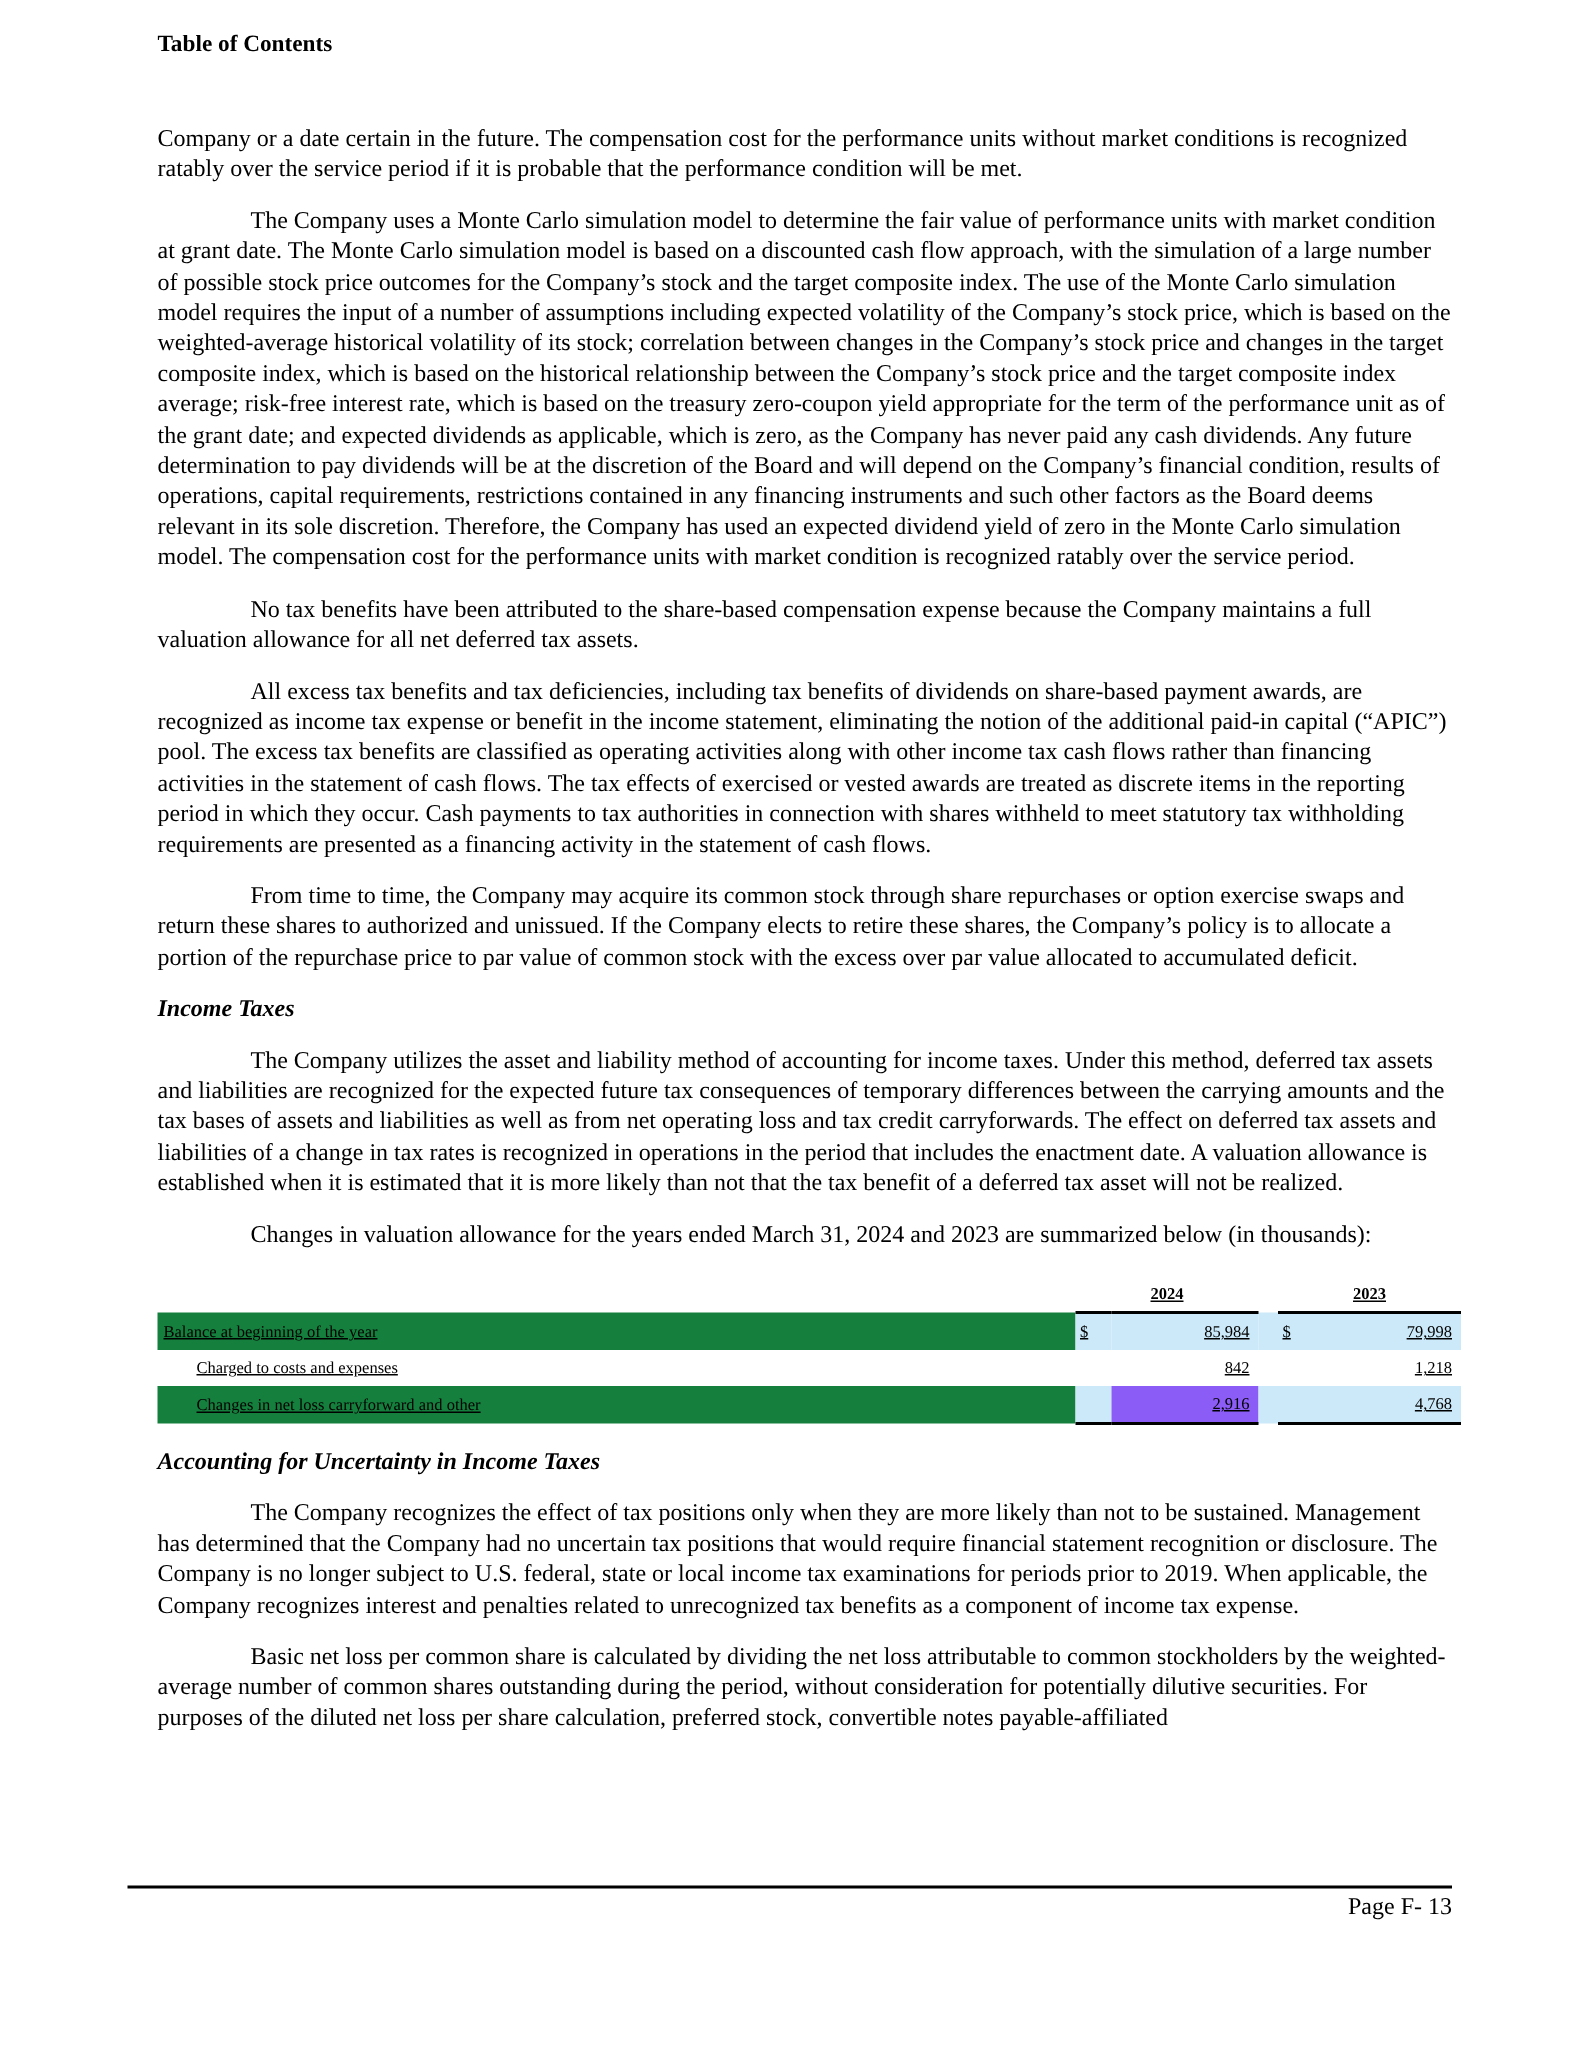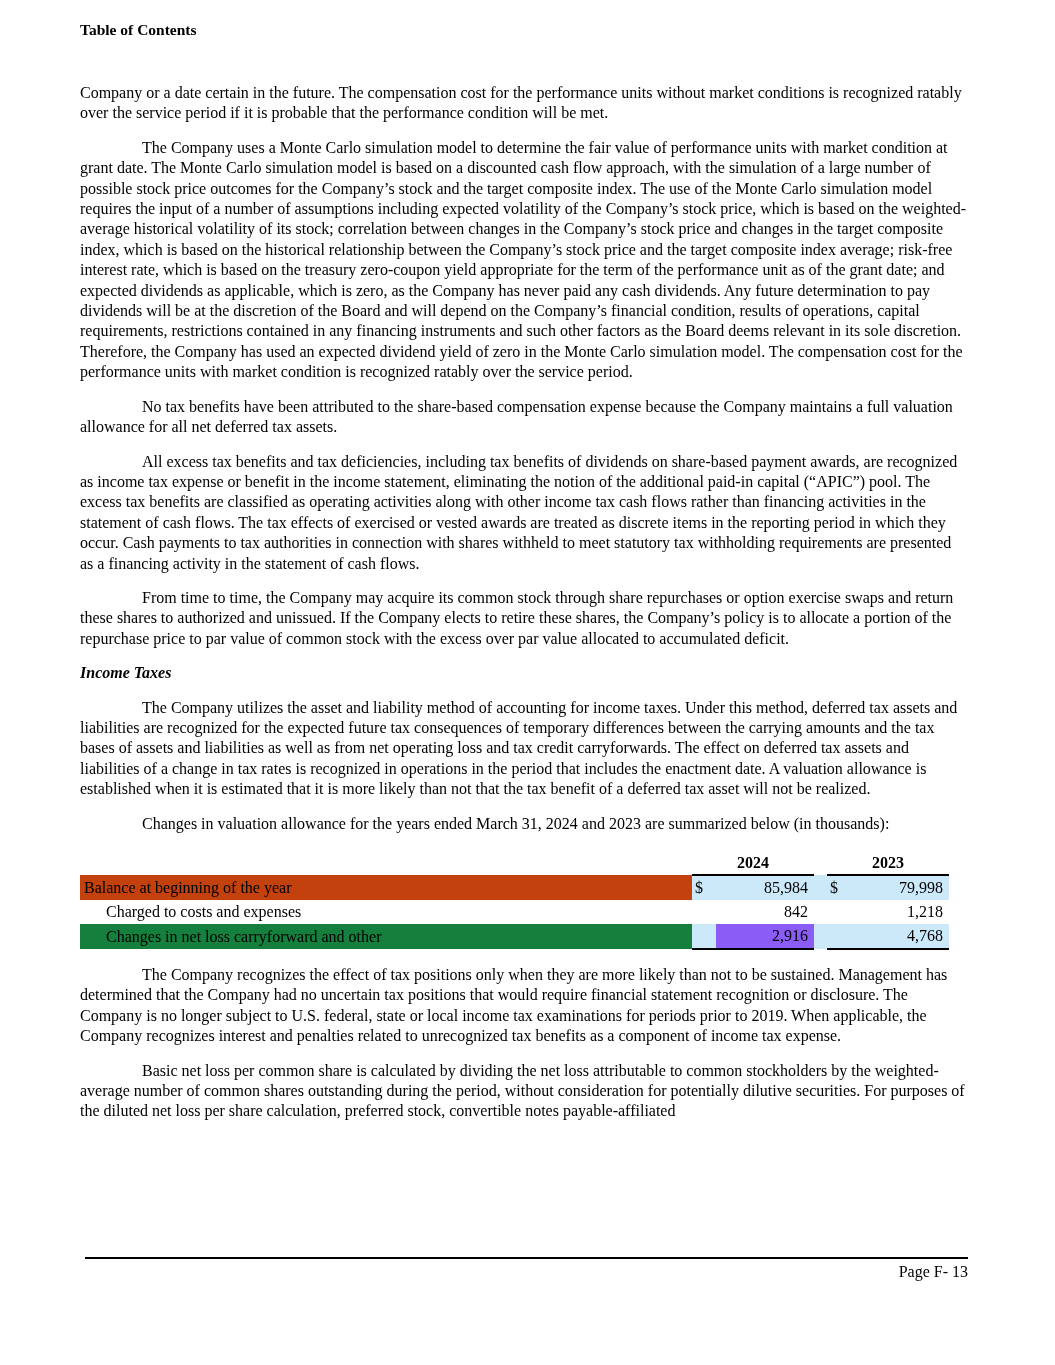--- a/index.html
+++ b/index.html
@@ -8,21 +8,21 @@
     position: relative;
     width: 1055px;
     height: 1365px;
     margin: 0 auto;
     background: #ffffff;
     font-family: "Liberation Serif", "DejaVu Serif", serif;
     font-size: 16px;
     color: #000000;
     overflow: hidden;
   }
-  .content { padding: 20px 87px 0 36px; margin-left: 44px; }
+  .content { padding: 20px 87px 0 105px; }
   .toc {
     font-weight: bold;
     font-size: 15.5px;
     line-height: 20px;
     margin: 0 0 29px 0;
     display: inline-block;
   }
   p.body {
     margin: 14px 0;
     line-height: 20.4px;
@@ -37,25 +37,26 @@
     margin: 14px 0;
   }
   
   table.vtable {
     width: 869px;
     border-collapse: collapse;
     margin: 17px 0 15px 0;
     table-layout: auto;
   }
   .vtable th, .vtable td {
-    font-size: 16px;
+    font-size: 11px;
     line-height: 20px;
     padding: 2px 3px;
     vertical-align: bottom;
     font-weight: normal;
+    text-decoration: underline;
   }
   .vtable th.yr {
     font-weight: bold;
     text-align: center;
     border-bottom: 2px solid #000;
     padding-bottom: 1px;
   }
   .vtable td.lbl { text-align: left; padding-left: 4px; }
   .vtable td.lbl.sub { padding-left: 26px; }
   .vtable td.cur { width: 24px; text-align: left; }
@@ -104,21 +105,21 @@
       <thead>
         <tr>
           <td class="lbl"></td>
           <th class="yr" colspan="2">2024</th>
           <td class="gap"></td>
           <th class="yr" colspan="2">2023</th>
         </tr>
       </thead>
       <tbody>
         <tr class="hl">
-          <td class="lbl" style="background: #c2410c;">Balance at beginning of the year</td>
+          <td class="lbl" style="background: #15803d;">Balance at beginning of the year</td>
           <td class="cur" style="background: rgb(203, 233, 248);">$</td>
           <td class="val" style="background: rgb(203, 233, 248);">85,984</td>
           <td class="gap" style="background: rgb(203, 233, 248);"></td>
           <td class="cur" style="background: rgb(203, 233, 248);">$</td>
           <td class="val" style="background: rgb(203, 233, 248);">79,998</td>
         </tr>
         <tr>
           <td class="lbl sub">Charged to costs and expenses</td>
           <td class="cur"></td>
           <td class="val">842</td>
@@ -130,20 +131,21 @@
           <td class="lbl sub" style="background: #15803d;">Changes in net loss carryforward and other</td>
           <td class="cur bb" style="background: rgb(203, 233, 248);"></td>
           <td class="val bb" style="background: #8b5cf6;">2,916</td>
           <td class="gap" style="background: rgb(203, 233, 248);"></td>
           <td class="cur bb" style="background: rgb(203, 233, 248);"></td>
           <td class="val bb" style="background: rgb(203, 233, 248);">4,768</td>
         </tr>
       </tbody>
     </table>
 
+    <h3 class="subhead">Accounting for Uncertainty in Income Taxes</h3>
     <p class="body ind">The Company recognizes the effect of tax positions only when they are more likely than not to be sustained. Management has determined that the Company had no uncertain tax positions that would require financial statement recognition or disclosure. The Company is no longer subject to U.S. federal, state or local income tax examinations for periods prior to 2019. When applicable, the Company recognizes interest and penalties related to unrecognized tax benefits as a component of income tax expense.</p>
 
     <p class="body ind">Basic net loss per common share is calculated by dividing the net loss attributable to common stockholders by the weighted-average number of common shares outstanding during the period, without consideration for potentially dilutive securities. For purposes of the diluted net loss per share calculation, preferred stock, convertible notes payable-affiliated</p>
 
   </div>
 
   <div class="footer">
     <div class="pagenum">Page F- 13</div>
   </div>
 </div>

